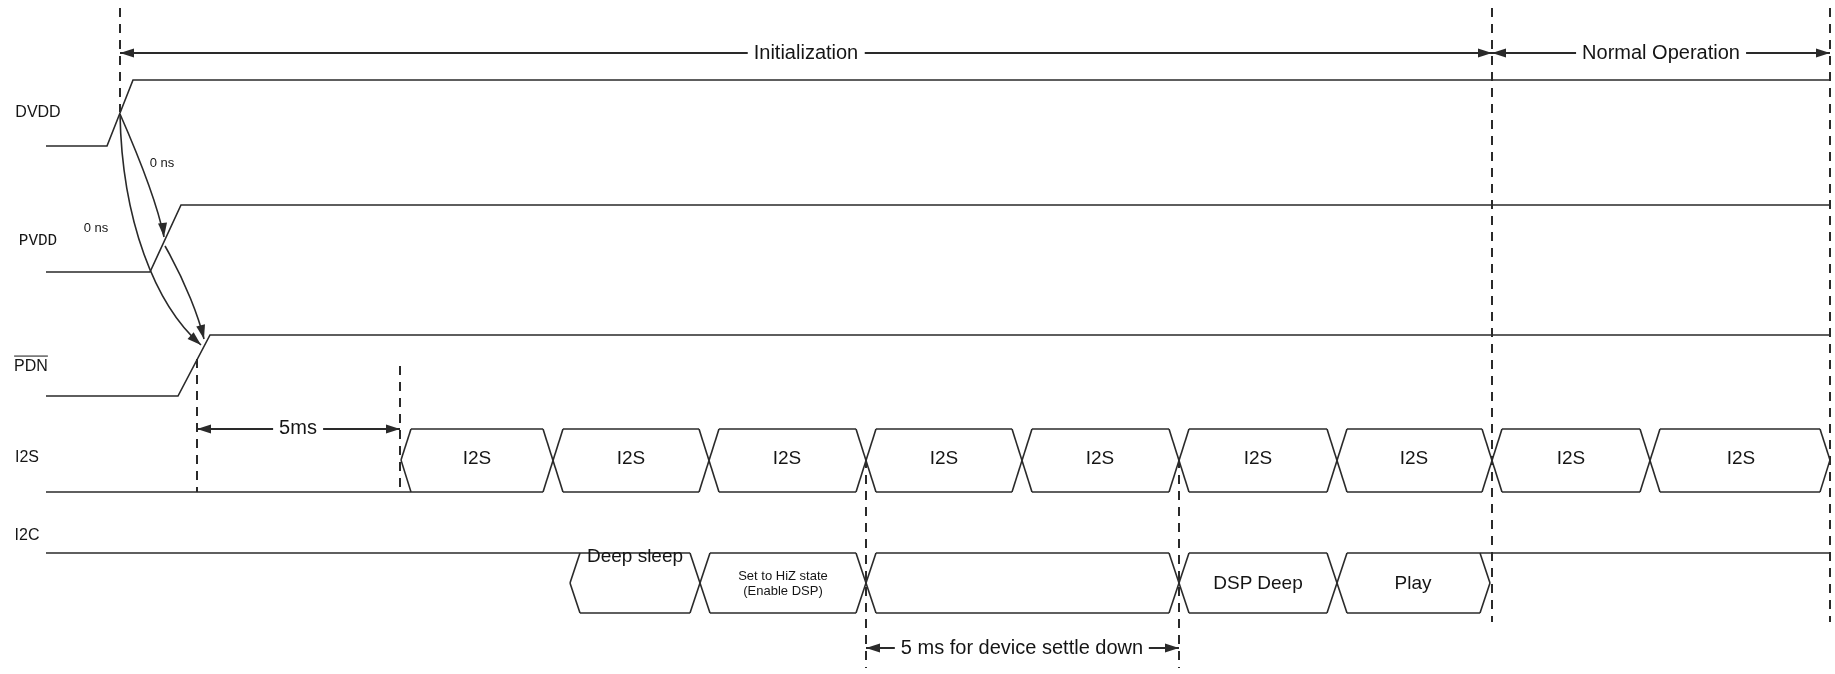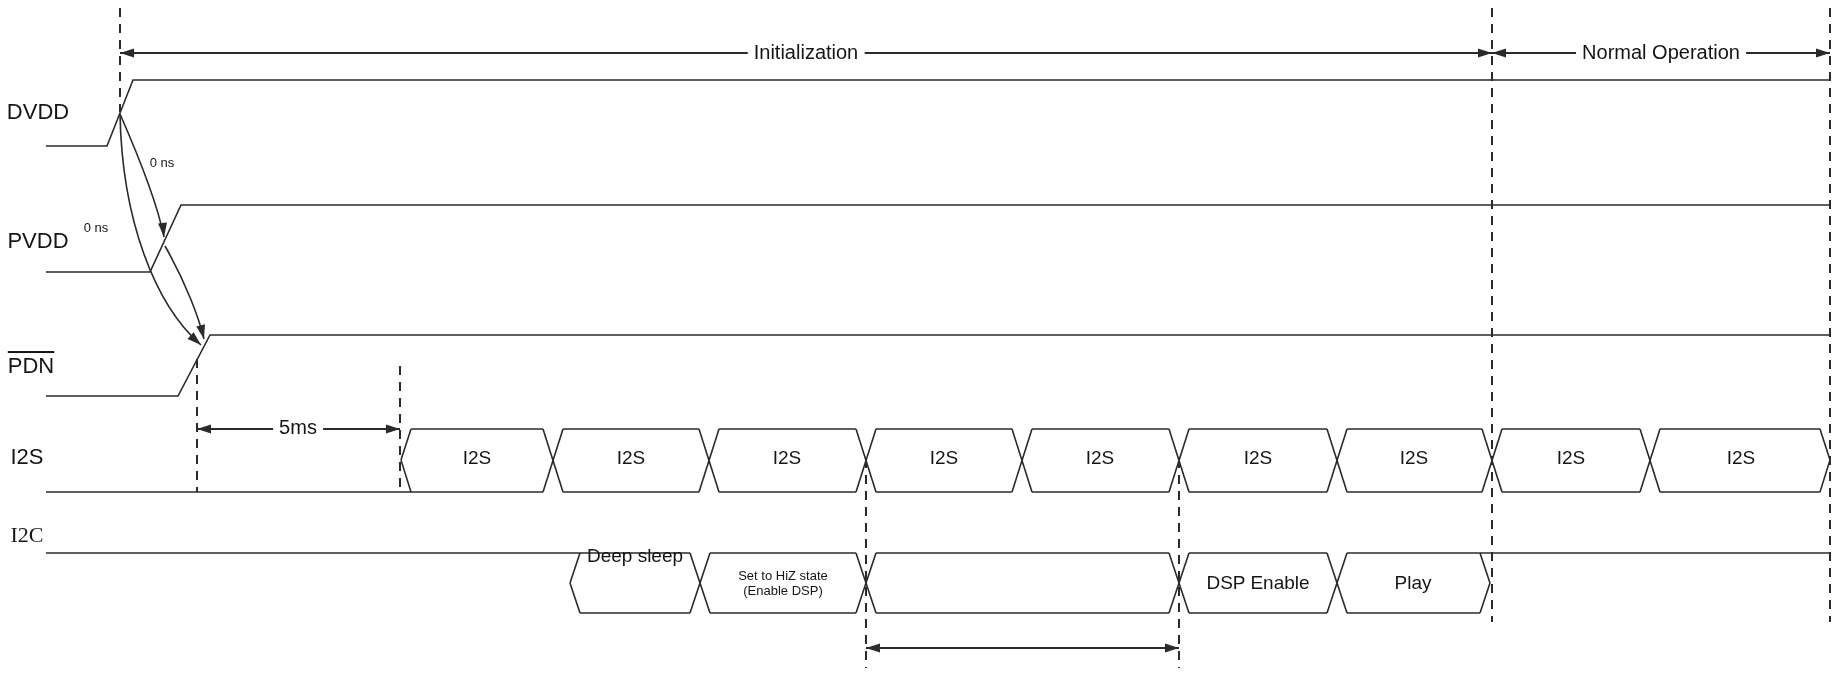--- a/index.html
+++ b/index.html
@@ -2,21 +2,21 @@
 <html><head>
 <meta charset="utf-8">
 <style>
   html,body{margin:0;padding:0;background:#fff;}
   #diagram{position:relative;width:1835px;height:674px;background:#fff;overflow:hidden;
            font-family:"Liberation Sans",sans-serif;}
   #wave-svg{position:absolute;left:0;top:0;}
   .lbl{position:absolute;transform:translate(-50%,-50%);color:#151515;white-space:pre;
        text-align:center;line-height:1.18;}
   .bg{background:#fff;padding:0 6px;}
-  .s25{font-size:22px;}
+  .s25{font-size:16px;}
   .s20{font-size:20px;}
   .s19{font-size:19px;}
   .s17{font-size:13px;}
   .ov{text-decoration:overline;}
 </style>
 </head>
 <body>
 
 <div id="diagram">
   <svg id="wave-svg" width="1835" height="674" viewBox="0 0 1835 674">
@@ -107,39 +107,40 @@
       <path d="M120,114 C122,220 155,305 201,345" fill="none" stroke="#2a2a2a" stroke-width="1.6"></path>
       <polygon points="201,345 187.58488471470162,338.97632322562424 193.60706017193132,332.2880197963277" fill="#2a2a2a"></polygon>
       <path d="M165,246 C186,283 199,318 204,339" fill="none" stroke="#2a2a2a" stroke-width="1.6"></path>
       <polygon points="204,339 196.24676269336265,326.50450836233455 204.97942422984664,324.32721130193755" fill="#2a2a2a"></polygon>
     </svg>
 
   <div class="lbl s20 bg" style="left:806px;top:53px;">Initialization</div>
   <div class="lbl s20 bg" style="left:1661px;top:53px;">Normal Operation</div>
 
   <div class="lbl s25" style="left:38px;top:112px;">DVDD</div>
-  <div class="lbl s25" style="left:38px;top:241px;">PVDD</div>
+  <div class="lbl s25" style="left:38px;top:241px;font-family:Liberation Mono, monospace;">PVDD</div>
   <div class="lbl s25 ov" style="left:31px;top:366px;">PDN</div>
   <div class="lbl s25" style="left:27px;top:457px;">I2S</div>
-  <div class="lbl s25" style="left:27px;top:535px;font-family:Liberation Serif, serif;">I2C</div>
+  <div class="lbl s25" style="left:27px;top:535px;">I2C</div>
 
   <div class="lbl s17" style="left:162px;top:163px;">0 ns</div>
   <div class="lbl s17" style="left:96px;top:228px;">0 ns</div>
   <div class="lbl s17" style="left:176px;top:287px;"></div>
 
   <div class="lbl s20 bg" style="left:298px;top:428px;">5ms</div>
+  <div class="lbl s20 bg" style="left:1022px;top:648px;">5 ms for device settle down</div>
 
   <div class="lbl s19" style="left:477px;top:458px;">I2S</div>
   <div class="lbl s19" style="left:631px;top:458px;">I2S</div>
   <div class="lbl s19" style="left:787px;top:458px;">I2S</div>
   <div class="lbl s19" style="left:944px;top:458px;">I2S</div>
   <div class="lbl s19" style="left:1100px;top:458px;">I2S</div>
   <div class="lbl s19" style="left:1258px;top:458px;">I2S</div>
   <div class="lbl s19" style="left:1414px;top:458px;">I2S</div>
   <div class="lbl s19" style="left:1571px;top:458px;">I2S</div>
   <div class="lbl s19" style="left:1741px;top:458px;">I2S</div>
 
   <div class="lbl s19" style="left:635px;top:556px;">Deep sleep</div>
   <div class="lbl s17" style="left:783px;top:583px;">Set to HiZ state
 (Enable DSP)</div>
-  <div class="lbl s19" style="left:1258px;top:583px;">DSP Enable</div>
+  <div class="lbl s19" style="left:1258px;top:583px;">DSP Deep</div>
   <div class="lbl s19" style="left:1413px;top:583px;">Play</div>
 </div>
 
 </body></html>

